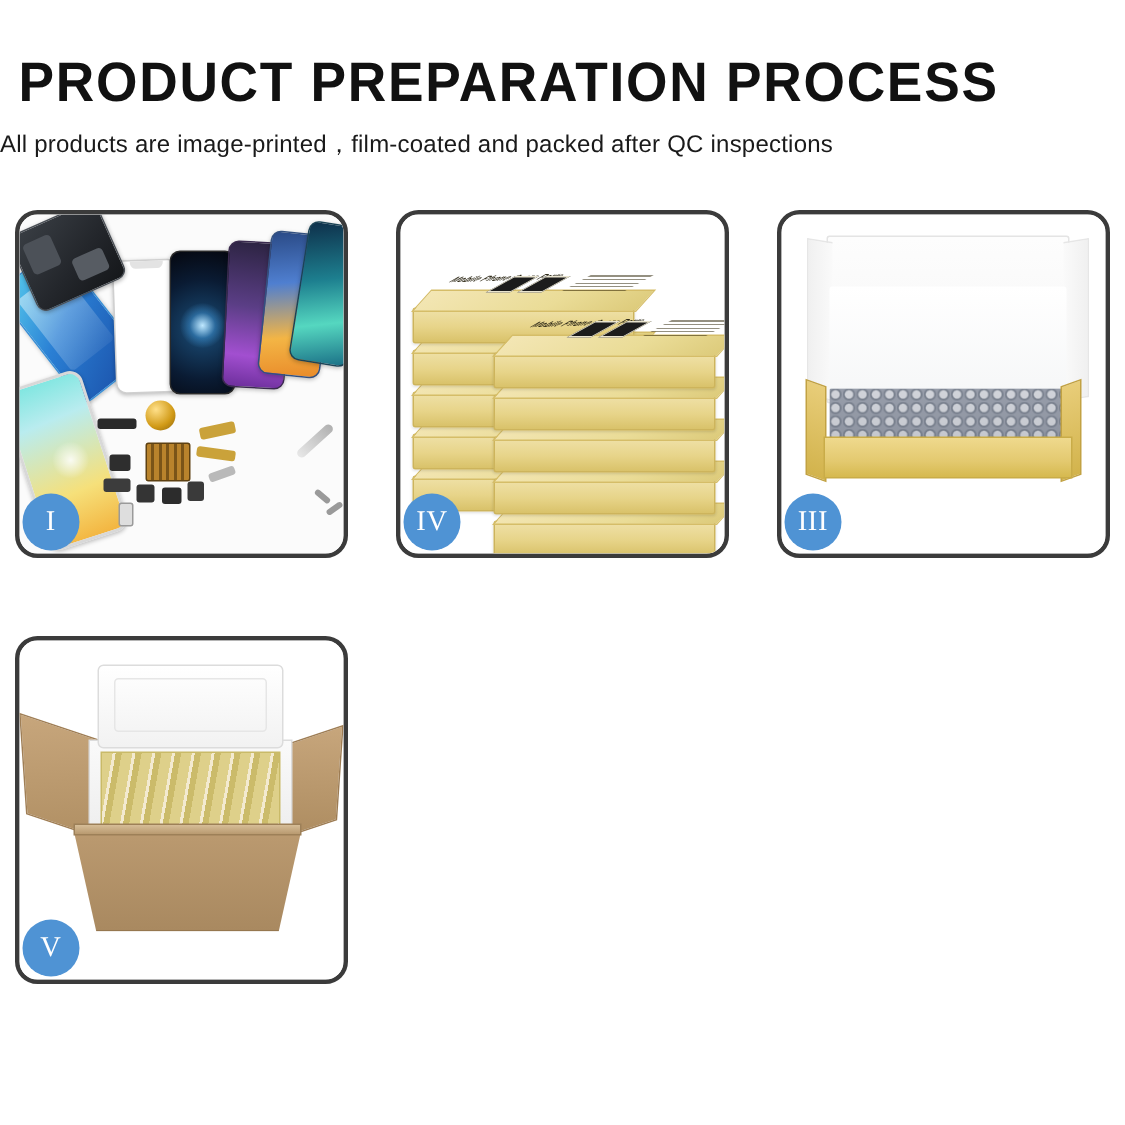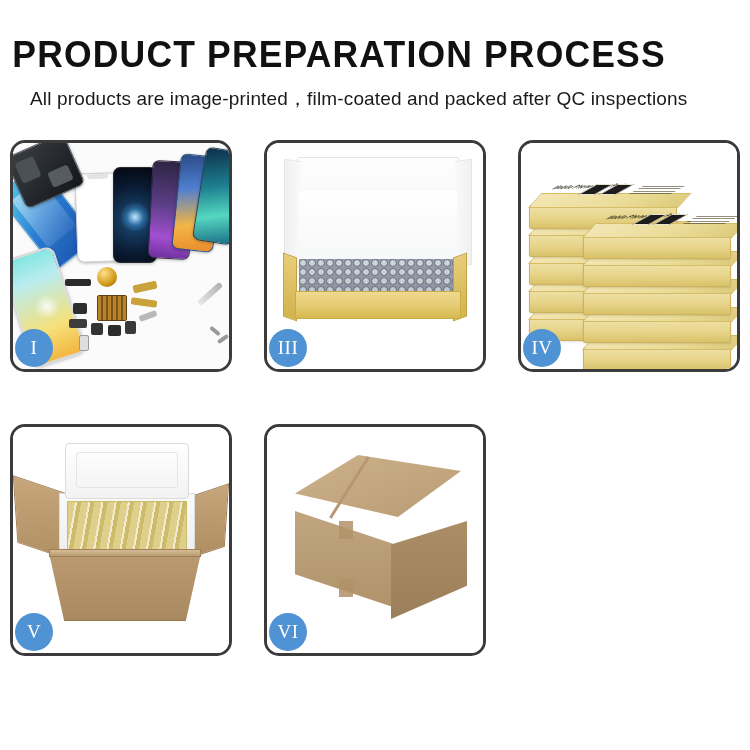--- a/index.html
+++ b/index.html
@@ -23,26 +23,25 @@
     font-weight:bold;
     letter-spacing:1.2px;
     color:#111111;
     line-height:1.0;
     transform:scaleX(0.96);
     white-space:nowrap;
     font-family:"Liberation Sans", sans-serif;
   }
   .subtitle {
     margin-top:13px;
-    font-size:19px;
+    font-size:16px;
     color:#1a1a1a;
     letter-spacing:0.15px;
     white-space:nowrap;
     font-family:"Liberation Sans", sans-serif;
-    margin-left:30px;
   }
 
   
   .grid {
     position:absolute;
     left:10px; top:140px;
     width:730px; height:540px;
     display:grid;
     grid-template-columns:222px 222px 222px;
     grid-template-rows:232px 232px;
@@ -460,98 +459,87 @@
         <div class="part pt-sm5"></div>
         <div class="part pt-screw1"></div>
         <div class="part pt-screw2"></div>
         <div class="part pt-tool"></div>
       </div>
       <div class="badge">I</div>
     </div>
 
 
     <div class="panel">
+      <div class="stage p4">
+        <div class="stack">
+          <div class="ybox sL5">
+              <div class="top"></div>
+            </div>
+          <div class="ybox sL4">
+              <div class="top"></div>
+            </div>
+          <div class="ybox sL3">
+              <div class="top"></div>
+            </div>
+          <div class="ybox sL2">
+              <div class="top"></div>
+            </div>
+          <div class="ybox sR5">
+              <div class="top"></div>
+            </div>
+          <div class="ybox sR4">
+              <div class="top"></div>
+            </div>
+          <div class="ybox sR3">
+              <div class="top"></div>
+            </div>
+          <div class="ybox sR2">
+              <div class="top"></div>
+            </div>
+          <div class="ybox sL1">
+            <div class="top">
+              <span class="lbl">Mobile Phone Spare Parts</span>
+              <span class="scr1"></span>
+              <span class="scr2"></span>
+              <span class="txtblk"></span>
+            </div>
+          </div>
+          <div class="ybox sR1">
+            <div class="top">
+              <span class="lbl">Mobile Phone Spare Parts</span>
+              <span class="scr1"></span>
+              <span class="scr2"></span>
+              <span class="txtblk"></span>
+            </div>
+          </div>
+        </div>
+      </div>
+      <div class="badge">IV</div>
+    </div>
+
+    <div class="panel">
       <div class="stage p3">
         <div class="fbox-lid"></div>
         <div class="foam-sheet"></div>
         <div class="bubble-layer"></div>
         <div class="box-left-wall"></div>
         <div class="box-right-wall"></div>
         <div class="box-front"></div>
       </div>
       <div class="badge">III</div>
-    </div>
-
-    <div class="panel">
-      <div class="stage p4">
-        <div class="stack">
-          <div class="ybox sL5">
-              <div class="top"></div>
-            </div>
-          <div class="ybox sL4">
-              <div class="top"></div>
-            </div>
-          <div class="ybox sL3">
-              <div class="top"></div>
-            </div>
-          <div class="ybox sL2">
-              <div class="top"></div>
-            </div>
-          <div class="ybox sR5">
-              <div class="top"></div>
-            </div>
-          <div class="ybox sR4">
-              <div class="top"></div>
-            </div>
-          <div class="ybox sR3">
-              <div class="top"></div>
-            </div>
-          <div class="ybox sR2">
-              <div class="top"></div>
-            </div>
-          <div class="ybox sL1">
-            <div class="top">
-              <span class="lbl">Mobile Phone Spare Parts</span>
-              <span class="scr1"></span>
-              <span class="scr2"></span>
-              <span class="txtblk"></span>
-            </div>
-          </div>
-          <div class="ybox sR1">
-            <div class="top">
-              <span class="lbl">Mobile Phone Spare Parts</span>
-              <span class="scr1"></span>
-              <span class="scr2"></span>
-              <span class="txtblk"></span>
-            </div>
-          </div>
-        </div>
-      </div>
-      <div class="badge">IV</div>
     </div>
 
     <div class="panel">
       <div class="stage p5">
         <div class="foam-lid"></div>
         <div class="flapL"></div>
         <div class="flapR"></div>
         <div class="foam-box"></div>
         <div class="ybars"></div>
         <div class="cart-rim"></div>
         <div class="cart-front"></div>
       </div>
       <div class="badge">V</div>
     </div>
 
-    <div class="panel">
-      <div class="stage p6">
-        <div class="c-top"></div>
-        <div class="c-top-seam"></div>
-        <div class="c-left"></div>
-        <div class="c-right"></div>
-        <div class="tape1"></div>
-        <div class="tape2"></div>
-      </div>
-      <div class="badge">VI</div>
-    </div>
 
   </div>
 </div>
 
 </body></html>

